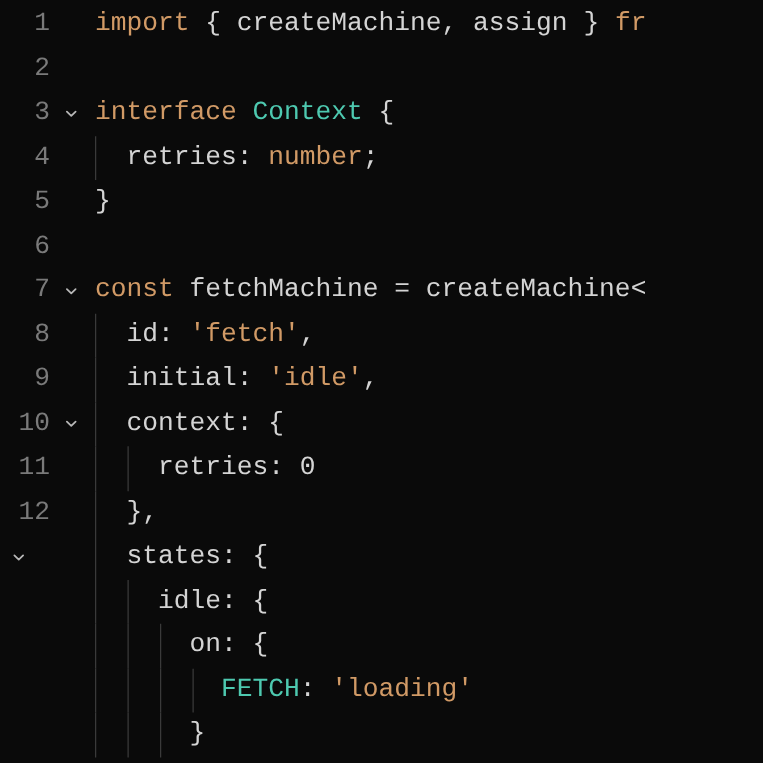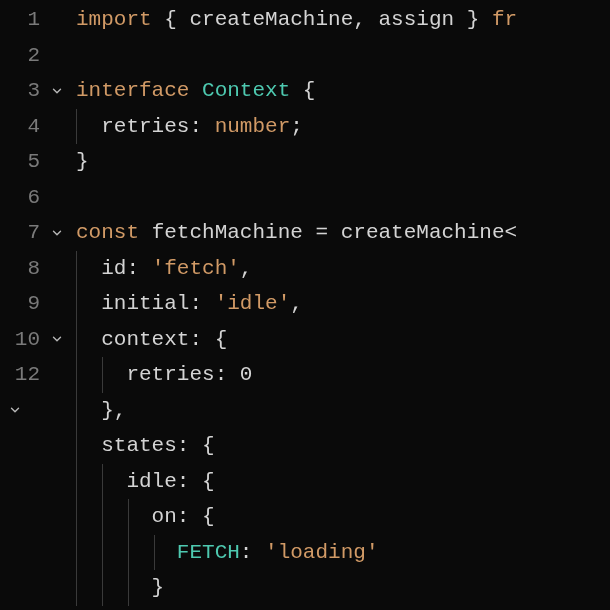--- a/index.html
+++ b/index.html
@@ -127,20 +127,24 @@
         <div class="lineno">10</div>
         <div class="fold">
           <span>
             <svg width="14" height="14" viewBox="0 0 16 16" fill="none">
               <path d="M4 6l4 4 4-4" stroke="#b8b8b8" stroke-width="1.6" stroke-linecap="round" stroke-linejoin="round"></path>
             </svg>
           </span>
         </div>
       </div>
       <div class="line-row">
+        <div class="lineno">11</div>
+        <div class="fold"></div>
+      </div>
+      <div class="line-row">
         <div class="lineno">12</div>
         <div class="fold"></div>
       </div>
       <div class="line-row">
         <div class="fold">
           <span>
             <svg width="14" height="14" viewBox="0 0 16 16" fill="none">
               <path d="M4 6l4 4 4-4" stroke="#b8b8b8" stroke-width="1.6" stroke-linecap="round" stroke-linejoin="round"></path>
             </svg>
           </span>

